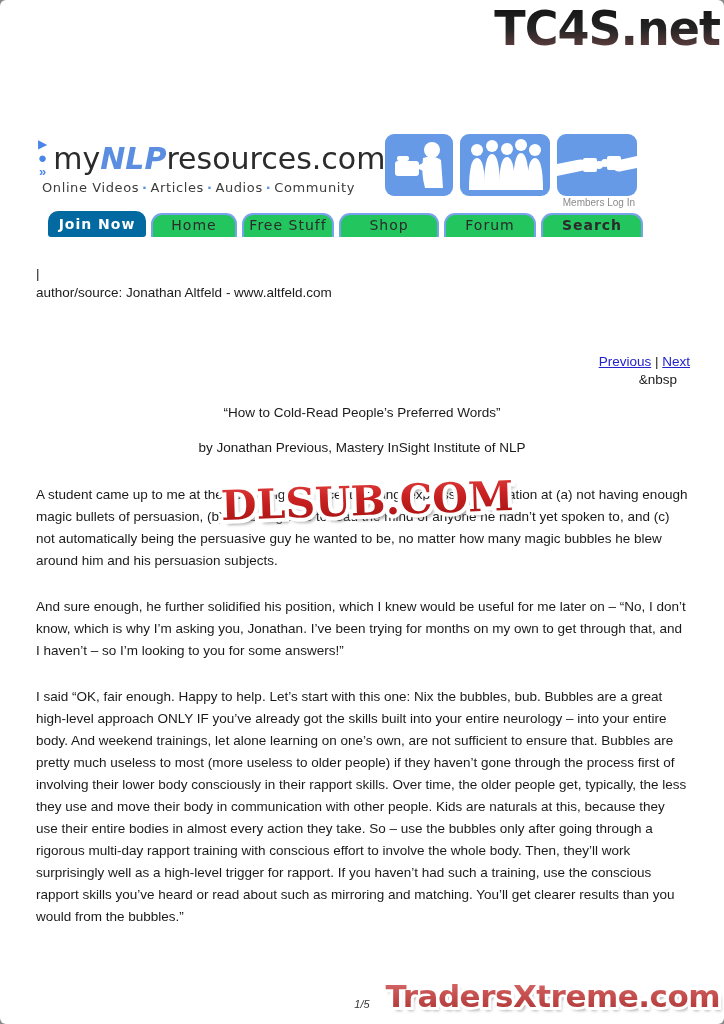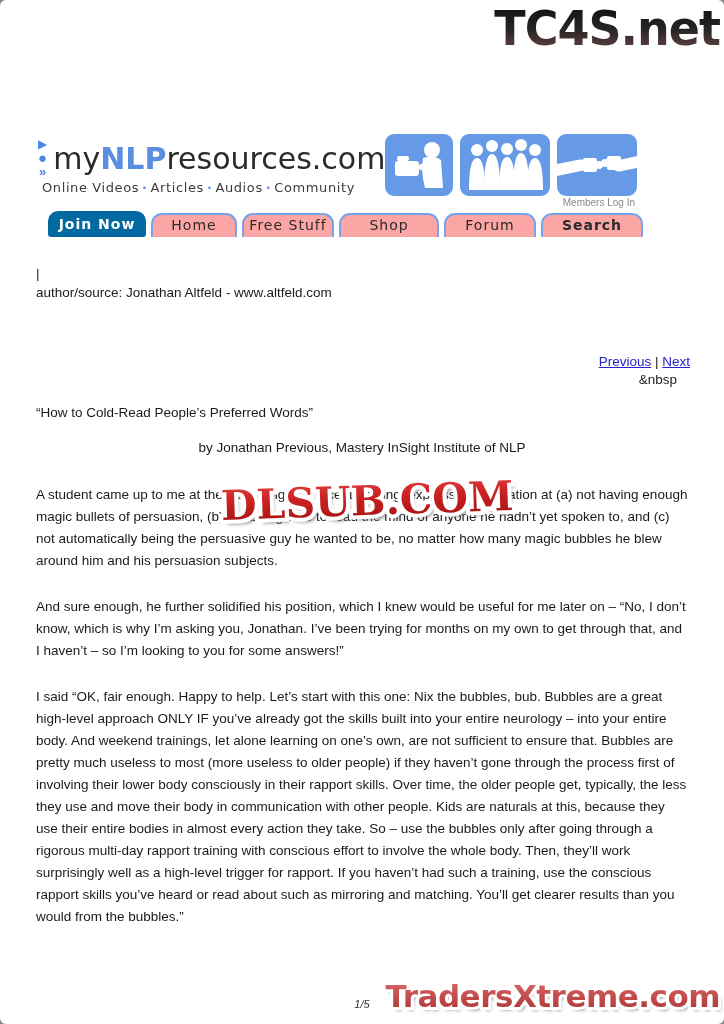--- a/index.html
+++ b/index.html
@@ -15,56 +15,56 @@
     letter-spacing:-1px;transform:scaleY(1.05);transform-origin:top right;
     background:linear-gradient(180deg,#151515 15%,#242424 50%,#5a3c3c 82%,#9c7272 100%);
     -webkit-background-clip:text;background-clip:text;color:transparent;
   }
   
   .site-logo{position:absolute;left:38px;top:138px;}
   .logo-row{display:flex;align-items:center;}
   .logo-glyphs{display:flex;flex-direction:column;align-items:center;line-height:1;color:#4a86e8;margin-right:6px;}
   .logo-glyphs .g1{font-size:12px;} .logo-glyphs .g2{font-size:15px;} .logo-glyphs .g3{font-size:13px;font-weight:bold;}
   .logo-text{font-family:"DejaVu Sans", sans-serif;font-size:30px;color:#2b2b2b;letter-spacing:0px;}
-  .logo-text .nlp{color:#5b8de0;font-weight:bold;}
+  .logo-text .nlp{color:#5b8de0;font-weight:bold;font-style:italic;}
   .logo-tagline{font-family:"DejaVu Sans", sans-serif;font-size:13px;color:#3c3c3c;letter-spacing:0.6px;margin-top:2px;margin-left:4px;}
   .logo-tagline .dot{color:#5b8de0;font-weight:bold;padding:0 3px;}
   
   .header-images{position:absolute;left:385px;top:134px;display:flex;gap:7px;}
   .img-box{background:#6699e6;border-radius:9px;}
   .members-login{
     position:absolute;left:385px;top:197px;width:250px;text-align:right;
     font-size:10px;color:#8a8a8a;
   }
   
   .nav{position:absolute;left:48px;top:211px;display:flex;gap:5px;align-items:flex-end;}
   .tab{
     box-sizing:border-box;height:24px;border:2px solid #7aa2ec;border-bottom:none;
-    border-radius:11px 11px 0 0;background:#fca5a5;color:#2b2b2b;
+    border-radius:11px 11px 0 0;background:#22c55e;color:#2b2b2b;
     font-size:14px;letter-spacing:1px;text-align:center;line-height:21px;
     font-family:"DejaVu Sans", sans-serif;
   }
   .tab.active{
     background:#0369a1;color:#fff;border:none;height:26px;
     border-radius:10px 10px 3px 3px;font-weight:bold;line-height:26px;
   }
   
   .title-block{
     position:absolute;left:36px;top:233px;width:656px;text-align:right;
     font-size:13.5px;line-height:16.5px;
   }
   .title-bold{font-weight:bold;}
   .pipe{position:absolute;left:36px;top:266px;font-size:13.5px;}
   .author-line{position:absolute;left:36px;top:285px;font-size:13.5px;}
   
   .pager{position:absolute;right:34px;top:353px;text-align:right;font-size:13.5px;line-height:17px;}
   .pager a{color:#2323cc;text-decoration:underline;cursor:pointer;}
   .pager .nbsp{display:block;margin-top:1px;padding-right:13px;color:#1a1a1a;}
   
-  .quote-heading{position:absolute;left:36px;top:405px;width:652px;font-size:13.5px;}
+  .quote-heading{position:absolute;left:36px;top:405px;width:652px;text-align:center;font-size:13.5px;}
   .byline{position:absolute;left:36px;top:440px;width:652px;text-align:center;font-size:13.5px;}
   
   .body-copy{position:absolute;left:36px;top:484px;width:652px;font-size:13.5px;line-height:22px;}
   .body-copy p{margin:0 0 24px 0;}
   
   .watermark{position:absolute;left:221px;top:477px;transform:rotate(-2deg);z-index:5;white-space:nowrap;}
   .wm-stroke,.wm-fill{
     font-family:"DejaVu Serif", serif;font-weight:bold;font-size:41px;letter-spacing:0px;
   }
   .wm-stroke{

